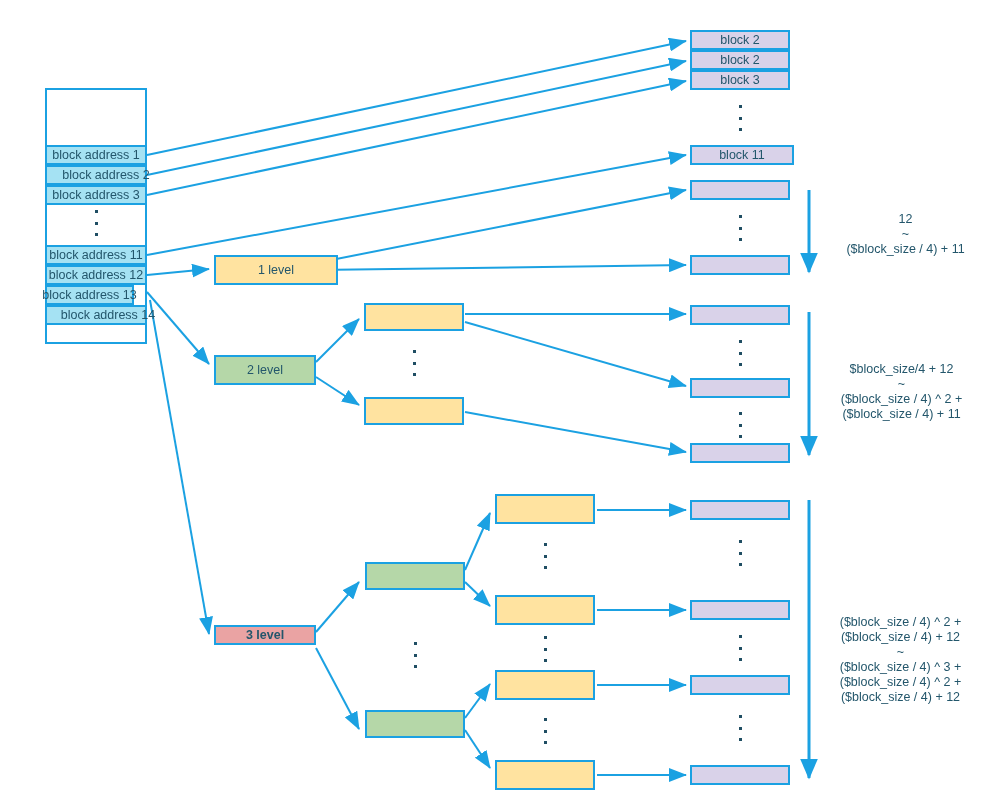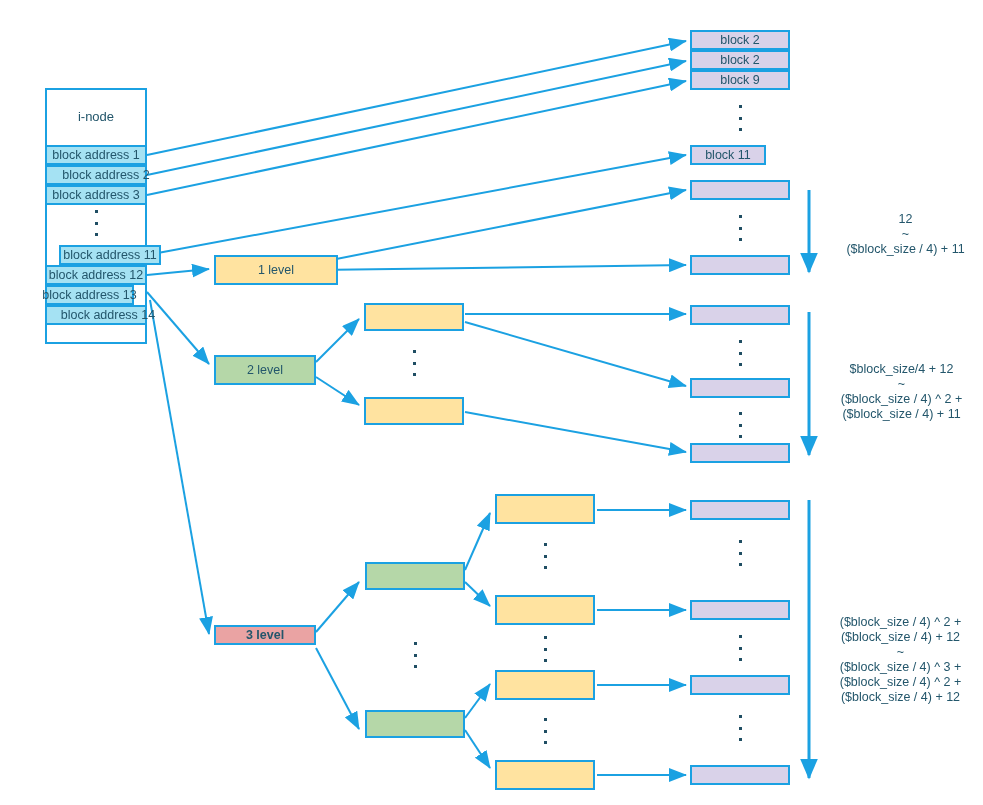--- a/index.html
+++ b/index.html
@@ -148,33 +148,32 @@
 
     <g stroke="#1ba1e2" stroke-width="3" fill="none" marker-end="url(#ahbig)">
       <path d="M809,190 L809,272"></path>
       <path d="M809,312 L809,455"></path>
       <path d="M809,500 L809,778"></path>
     </g>
   </svg>
 
   <div class="inode-frame" style="left:45px; top:88px; width:102px; height:256px;"></div>
 
-  <div class="inode-title" style="left:45px; top:88px; width:102px; height:56px;">i-node</div>
 
   <div class="inode-row" style="left:45px; top:145px; width:102px; height:20px;">block address 1</div>
   <div class="inode-row" style="left:45px; top:165px; width:102px; height:20px;padding-left:20px;">block address 2</div>
   <div class="inode-row" style="left:45px; top:185px; width:102px; height:20px;">block address 3</div>
 
   <div class="vdots" style="left:93px; top:210px; width:6px; height:26px;">
     <span></span>
       <span></span>
       <span></span>
   </div>
 
-  <div class="inode-row" style="left:45px; top:245px; width:102px; height:20px;margin-left:14px;">block address 11</div>
+  <div class="inode-row" style="left:45px; top:245px; width:102px; height:20px;">block address 11</div>
   <div class="inode-row" style="left:45px; top:265px; width:102px; height:20px;">block address 12</div>
   <div class="inode-row" style="left:45px; top:285px; width:89px; height:20px;">block address 13</div>
   <div class="inode-row" style="left:45px; top:305px; width:102px; height:20px;padding-left:24px;">block address 14</div>
 
   <div class="box fill-yellow" style="left:214px; top:255px; width:124px; height:30px;">1 level</div>
 
   <div class="box fill-green" style="left:214px; top:355px; width:102px; height:30px;">2 level</div>
 
   <div class="box fill-red" style="left:214px; top:625px; width:102px; height:20px;font-weight:bold;">3 level</div>
 
@@ -209,29 +208,29 @@
   <div class="box fill-yellow" style="left:495px; top:670px; width:100px; height:30px;"></div>
   <div class="vdots" style="left:542px; top:718px; width:6px; height:26px;">
     <span></span>
       <span></span>
       <span></span>
   </div>
   <div class="box fill-yellow" style="left:495px; top:760px; width:100px; height:30px;"></div>
 
   <div class="box fill-purple" style="left:690px; top:30px; width:100px; height:20px;">block 2</div>
   <div class="box fill-purple" style="left:690px; top:50px; width:100px; height:20px;">block 2</div>
-  <div class="box fill-purple" style="left:690px; top:70px; width:100px; height:20px;">block 9</div>
+  <div class="box fill-purple" style="left:690px; top:70px; width:100px; height:20px;">block 3</div>
 
   <div class="vdots" style="left:737px; top:105px; width:6px; height:26px;">
     <span></span>
       <span></span>
       <span></span>
   </div>
 
-  <div class="box fill-purple" style="left:690px; top:145px; width:76px; height:20px;">block 11</div>
+  <div class="box fill-purple" style="left:690px; top:145px; width:104px; height:20px;">block 11</div>
 
   <div class="box fill-purple" style="left:690px; top:180px; width:100px; height:20px;"></div>
   <div class="vdots" style="left:737px; top:215px; width:6px; height:26px;">
     <span></span>
       <span></span>
       <span></span>
   </div>
   <div class="box fill-purple" style="left:690px; top:255px; width:100px; height:20px;"></div>
 
   <div class="box fill-purple" style="left:690px; top:305px; width:100px; height:20px;"></div>

